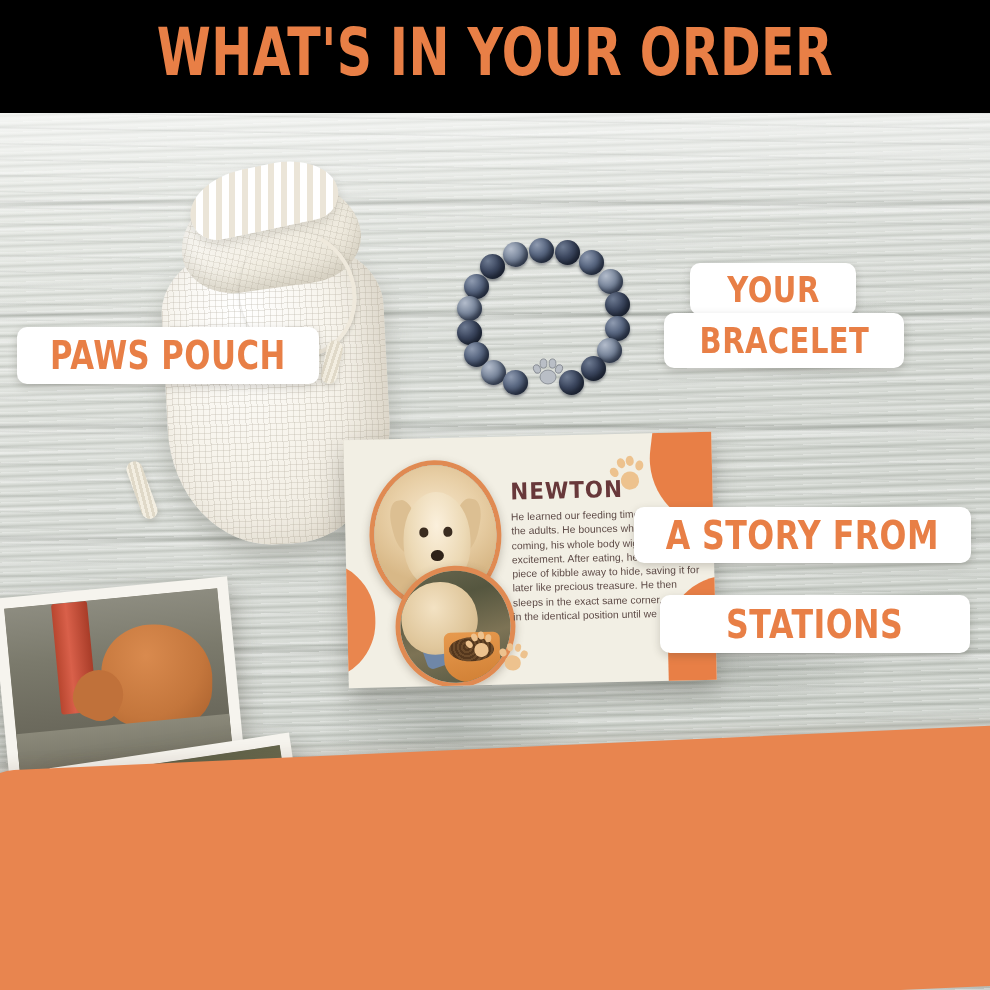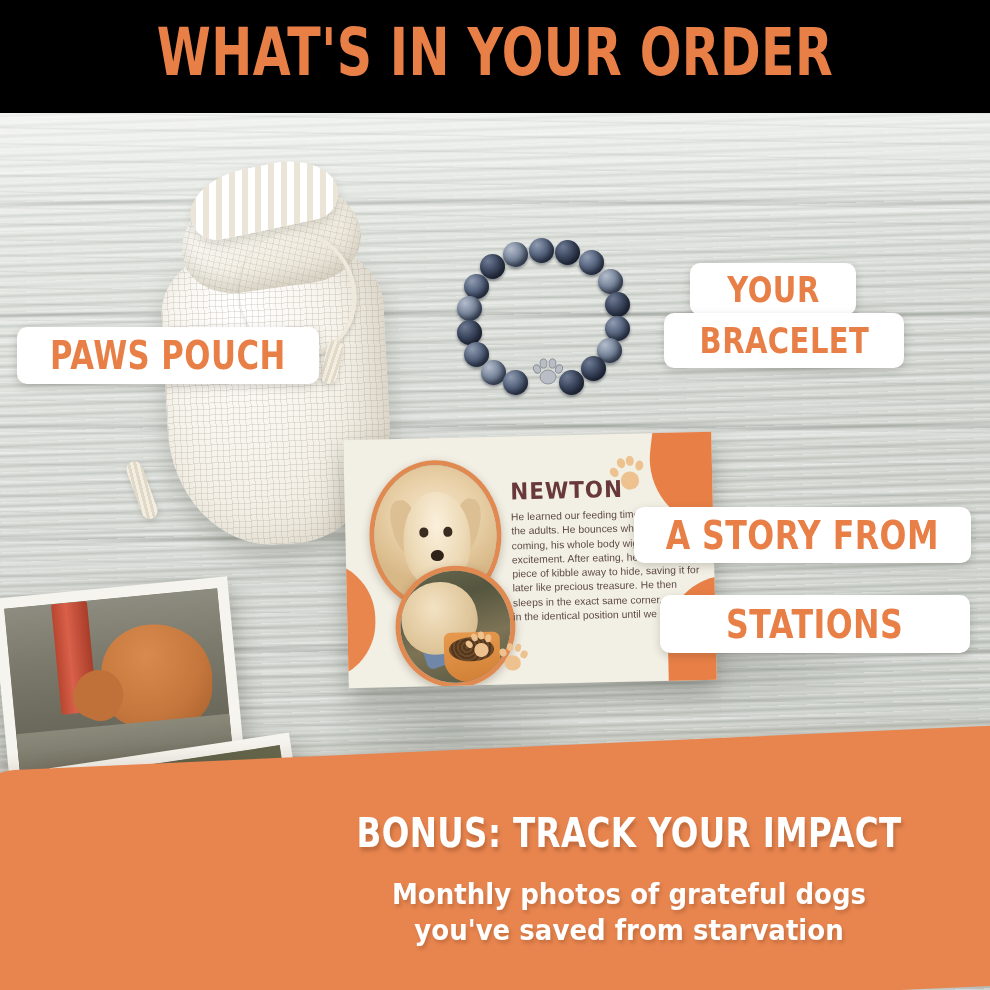--- a/index.html
+++ b/index.html
@@ -506,25 +506,20 @@
     <div class="shot">
       <div class="scene2">
         <div class="dog-dark"></div>
           <div class="dog-white"></div>
         <div class="dog-left"></div>
           <div class="bowl"></div>
       </div>
     </div>
   </div>
 
-  <div id="bonus-inner">
-    <div id="bonus-heading">BONUS: TRACK YOUR IMPACT</div>
-    <div class="bonus-sub" id="bonus-sub-1">Monthly photos of grateful dogs</div>
-    <div class="bonus-sub" id="bonus-sub-2">you've saved from starvation</div>
-  </div>
 
   <div class="callout" id="callout-pouch-2">
     <span>PAWS POUCH</span>
   </div>
 
   <div class="callout" id="callout-bracelet-1">
     <span>YOUR</span>
   </div>
   <div class="callout" id="callout-bracelet-2">
     <span>BRACELET</span>

